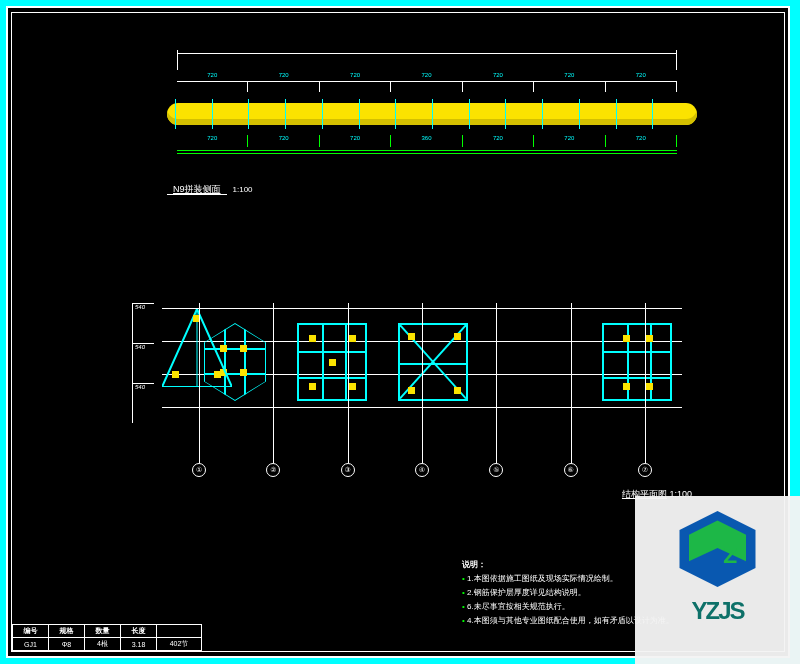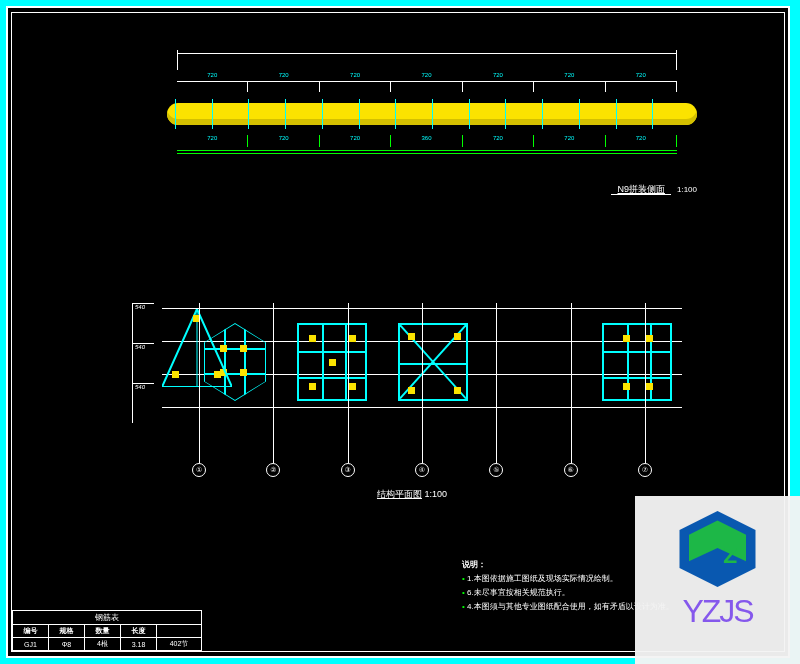--- a/index.html
+++ b/index.html
@@ -14,21 +14,21 @@
   .dim-seg{position:absolute;top:28px;left:10px;width:500px;height:14px;display:flex;border-top:1px solid #fff}
   .dim-seg span{flex:1;border-right:1px solid #fff;height:10px;position:relative;font-size:6px;color:#fff;text-align:center}
   .dim-seg span::after{content:attr(data-t);position:absolute;left:0;right:0;top:-10px;font-size:6px;color:#0ff}
   .bar{position:absolute;left:0;top:50px;width:530px;height:22px;background:#fbe300;border-radius:11px;box-shadow:inset 0 -6px 0 #d4c000}
   .ribs{position:absolute;left:8px;top:46px;width:514px;height:30px;display:flex}
   .ribs i{flex:1;border-left:1px solid #00ffff;height:30px}
   .dim-bot{position:absolute;left:10px;top:82px;width:500px;height:16px;border-bottom:1px solid #00ff00;display:flex}
   .dim-bot span{flex:1;border-right:1px solid #00ff00;height:12px;font-size:6px;color:#fff;text-align:center;position:relative}
   .dim-bot span::before{content:attr(data-t);position:absolute;left:0;right:0;top:0;font-size:6px;color:#0ff}
   .dim-bot2{position:absolute;left:10px;top:100px;width:500px;border-top:1px solid #00ff00}
-  .title1{position:absolute;left:0;right:0;top:130px;text-align:right;font-size:9px;color:#fff}
+  .title1{position:absolute;left:0;right:16px;top:130px;text-align:left;font-size:9px;color:#fff}
   .title1 u{border-bottom:1px solid #fff;padding:0 6px}
   .title1 b{color:#fff;font-weight:400;font-size:8px;margin-left:6px}
   
   .plan{position:absolute;left:120px;top:290px;width:560px;height:200px}
   .vbar{position:absolute;left:0;top:0;width:22px;height:120px;border-left:1px solid #fff}
   .vbar i{display:block;height:40px;border-top:1px solid #fff;font-size:6px;color:#fff;padding-left:2px}
   .gridrow{position:absolute;left:30px;top:5px;width:520px;height:100px;border-top:1px solid #fff;border-bottom:1px solid #fff}
   .gridrow .line{position:absolute;left:0;right:0;border-top:1px solid #fff}
   .cols{position:absolute;left:30px;top:0;width:520px;height:120px;display:flex}
   .col{flex:1;position:relative}
@@ -38,40 +38,40 @@
   
   .s1{left:42px;top:14px;width:62px;height:78px;clip-path:polygon(50% 0,100% 25%,100% 75%,50% 100%,0 75%,0 25%);background:transparent}
   .s2{left:135px;top:14px;width:70px;height:78px}
   .s3{left:236px;top:14px;width:70px;height:78px}
   .s4{left:340px;top:14px;width:70px;height:78px}
   .s5{left:440px;top:14px;width:70px;height:78px}
   .mesh i{position:absolute;background:#00ffff}
   .dot{width:7px;height:7px;background:#fbe300;position:absolute}
   .tri{position:absolute;left:0;right:0;top:0;bottom:0}
   .tri svg{width:100%;height:100%}
-  .title2{position:absolute;left:0;right:0;top:185px;text-align:center;font-size:9px;color:#fff}
+  .title2{position:absolute;left:0;right:0;top:185px;text-align:right;font-size:9px;color:#fff}
   
   .sect{position:absolute;left:180px;top:500px;width:140px;height:120px}
   .sect .dimh{position:absolute;top:0;left:10px;width:100px;border-top:1px solid #fff;height:10px}
   .sect .body{position:absolute;left:30px;top:20px;width:65px;height:60px;border:1px solid #00ff00}
   .sect .pad{position:absolute;background:#2040ff;border:1px solid #00ffff}
   .sect .lb{position:absolute;font-size:6px;color:#fff}
   .title3{position:absolute;left:0;right:0;top:100px;text-align:center;font-size:8px;color:#fff}
   
   .notes{position:absolute;left:450px;top:545px;width:280px;color:#fff;font-size:8px;line-height:14px}
   .notes div::before{content:"• ";color:#0f0}
   
   .tbl{position:absolute;left:0;bottom:0;width:190px;border:1px solid #fff;color:#fff;font-size:7px;border-collapse:collapse}
   .tbl th,.tbl td{border:1px solid #fff;padding:1px 2px;text-align:center}
   .tbl caption{border:1px solid #fff;border-bottom:none;font-size:8px;padding:1px}
   
   .wm{position:absolute;right:0;bottom:0;width:165px;height:168px;background:#f4f4f4;font-family:"Arial Black",sans-serif;text-align:center;opacity:.96}
   .wm .logo{width:95px;height:86px;margin:10px auto 2px;position:relative}
   .wm .logo svg{width:100%;height:100%}
-  .wm .tx1{font-size:32px;font-weight:400;color:#8b5cf6;letter-spacing:-2px;line-height:34px}
+  .wm .tx1{font-size:24px;font-weight:700;color:#0f766e;letter-spacing:-2px;line-height:34px}
   .wm .tx2{font-size:22px;font-weight:900;color:#0a5cb8;letter-spacing:1px}
 </style>
 </head>
 <body>
 
 <div class="frame">
 <div class="inner">
 
   <div class="elev">
     <div class="dim-top"></div>
@@ -209,26 +209,26 @@
     </div>
     <div class="title2">
       <u>结构平面图</u> <span>1:100</span>
     </div>
   </div>
 
 
   <div class="notes">
     <strong>说明：</strong>
     <div>1.本图依据施工图纸及现场实际情况绘制。</div>
+    <div>2.钢筋保护层厚度详见结构说明。</div>
     <div>6.未尽事宜按相关规范执行。</div>
     <div>4.本图须与其他专业图纸配合使用，如有矛盾以设计为准。</div>
   </div>
 
   <table class="tbl">
-    <caption>钢筋表</caption>
     <tbody>
           <tr>
       <th>编号</th>
       <th>规格</th>
       <th>数量</th>
       <th>长度</th>
       <th></th>
     </tr>
     <tr>
       <td>GJ1</td>

